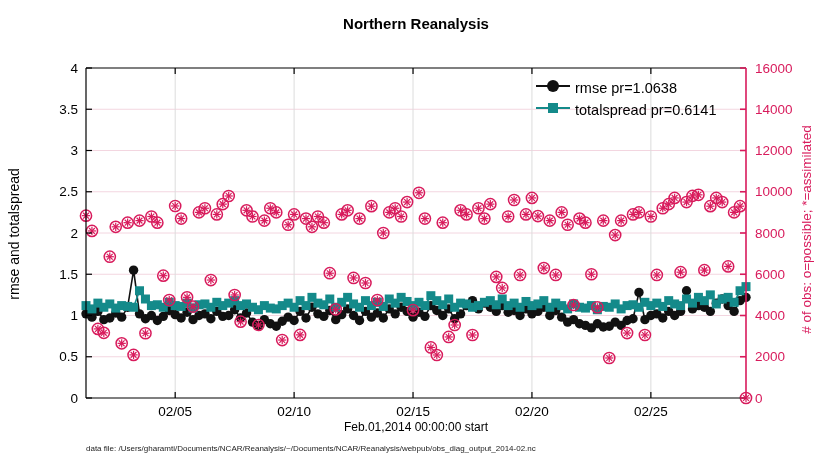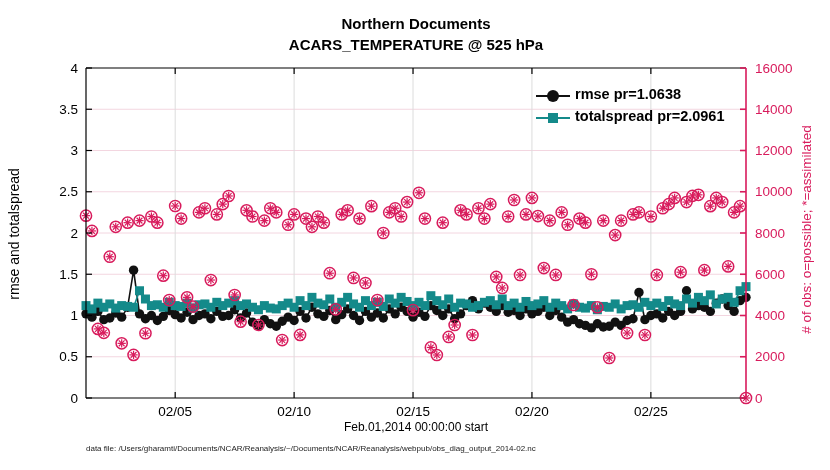--- a/index.html
+++ b/index.html
@@ -11,21 +11,21 @@
          font-size:15px;font-weight:bold;color:#000;line-height:21px;}
   .xlabel{position:absolute;left:86px;top:420px;width:660px;text-align:center;
           font-size:12px;color:#000;}
   .ylabel-left{position:absolute;left:-126px;top:226px;width:280px;text-align:center;
           font-size:14px;color:#000;transform:rotate(-90deg);}
   .ylabel-right{position:absolute;left:666px;top:222px;width:280px;text-align:center;
           font-size:13.5px;transform:rotate(-90deg);}
   .footnote{position:absolute;left:86px;top:444px;width:660px;text-align:left;
           font-size:8px;color:#222;}
   .legend{position:absolute;left:536px;top:80px;}
-  .legend-row{display:flex;align-items:flex-end;height:22px;font-weight:bold;}
+  .legend-row{display:flex;align-items:flex-start;height:22px;}
   .legend-marker{position:relative;width:34px;height:12px;margin-right:5px;}
   .legend-marker .lm-line{position:absolute;left:0;top:5px;width:34px;height:2px;}
   .legend-marker .lm-circle{position:absolute;left:11px;top:0;width:12px;height:12px;border-radius:50%;}
   .legend-marker .lm-square{position:absolute;left:12px;top:1px;width:10px;height:10px;}
   .legend-label{font-size:14.5px;color:#000;white-space:nowrap;}
   svg text{font-family:"Liberation Sans","DejaVu Sans",sans-serif;}
 </style>
 </head>
 <body>
 
@@ -901,22 +901,21 @@
         <text x="755" y="278.75" font-size="13.5" fill="#d81b5c" text-anchor="start">6000</text>
         <text x="755" y="237.5" font-size="13.5" fill="#d81b5c" text-anchor="start">8000</text>
         <text x="755" y="196.25" font-size="13.5" fill="#d81b5c" text-anchor="start">10000</text>
         <text x="755" y="155" font-size="13.5" fill="#d81b5c" text-anchor="start">12000</text>
         <text x="755" y="113.75" font-size="13.5" fill="#d81b5c" text-anchor="start">14000</text>
         <text x="755" y="72.5" font-size="13.5" fill="#d81b5c" text-anchor="start">16000</text>
       </g>
     </svg>
 
   <div class="title">
-    <div>Northern Documents</div>
-    <div>ACARS_TEMPERATURE @ 525 hPa</div>
+    <div>Northern Reanalysis</div>
   </div>
 
   <div class="xlabel">Feb.01,2014 00:00:00 start</div>
 
   <div class="ylabel-left">rmse and totalspread</div>
 
   <div class="ylabel-right" id="ylabel-right" style="color: rgb(216, 27, 92);"># of obs: o=possible; *=assimilated</div>
 
   <div class="legend">
     <div class="legend-row">
@@ -924,19 +923,19 @@
         <span class="lm-line" id="lm-line-rmse" style="background: rgb(17, 17, 17);"></span>
           <span class="lm-circle" id="lm-circ-rmse" style="background: rgb(17, 17, 17);"></span>
       </span>
       <span class="legend-label">rmse pr=1.0638</span>
     </div>
     <div class="legend-row">
       <span class="legend-marker">
         <span class="lm-line" id="lm-line-sprd" style="background: rgb(20, 138, 138);"></span>
           <span class="lm-square" id="lm-sq-sprd" style="background: rgb(20, 138, 138);"></span>
       </span>
-      <span class="legend-label">totalspread pr=2.0961</span>
+      <span class="legend-label">totalspread pr=0.6141</span>
     </div>
   </div>
 
   <div class="footnote">data file: /Users/gharamti/Documents/NCAR/Reanalysis/~/Documents/NCAR/Reanalysis/webpub/obs_diag_output_2014-02.nc</div>
 
 </div>
 
 </body></html>

